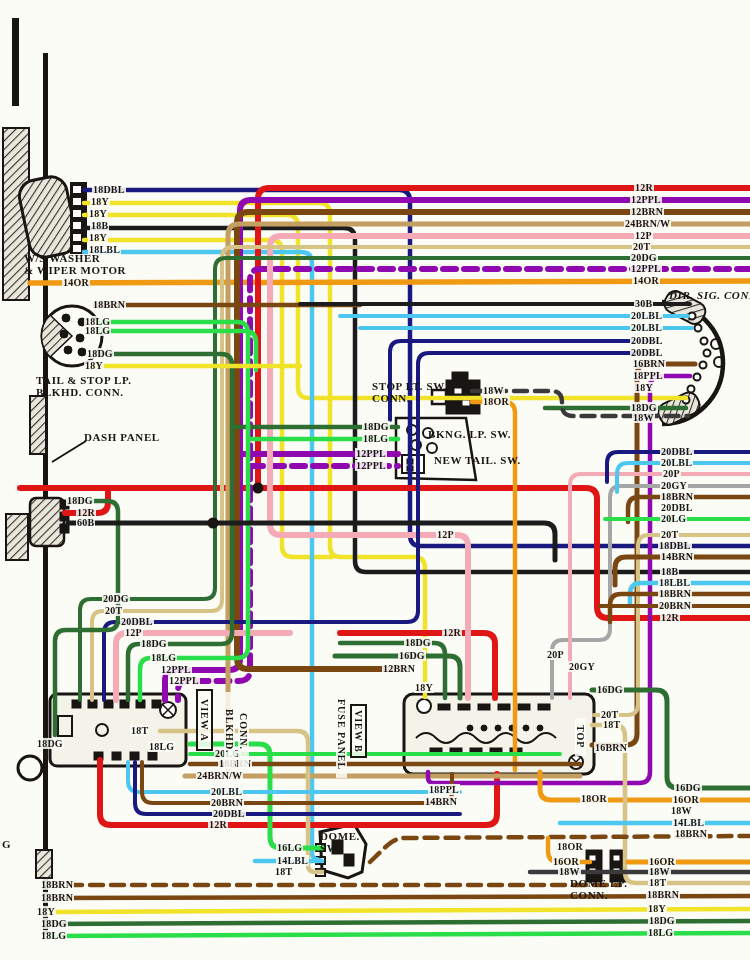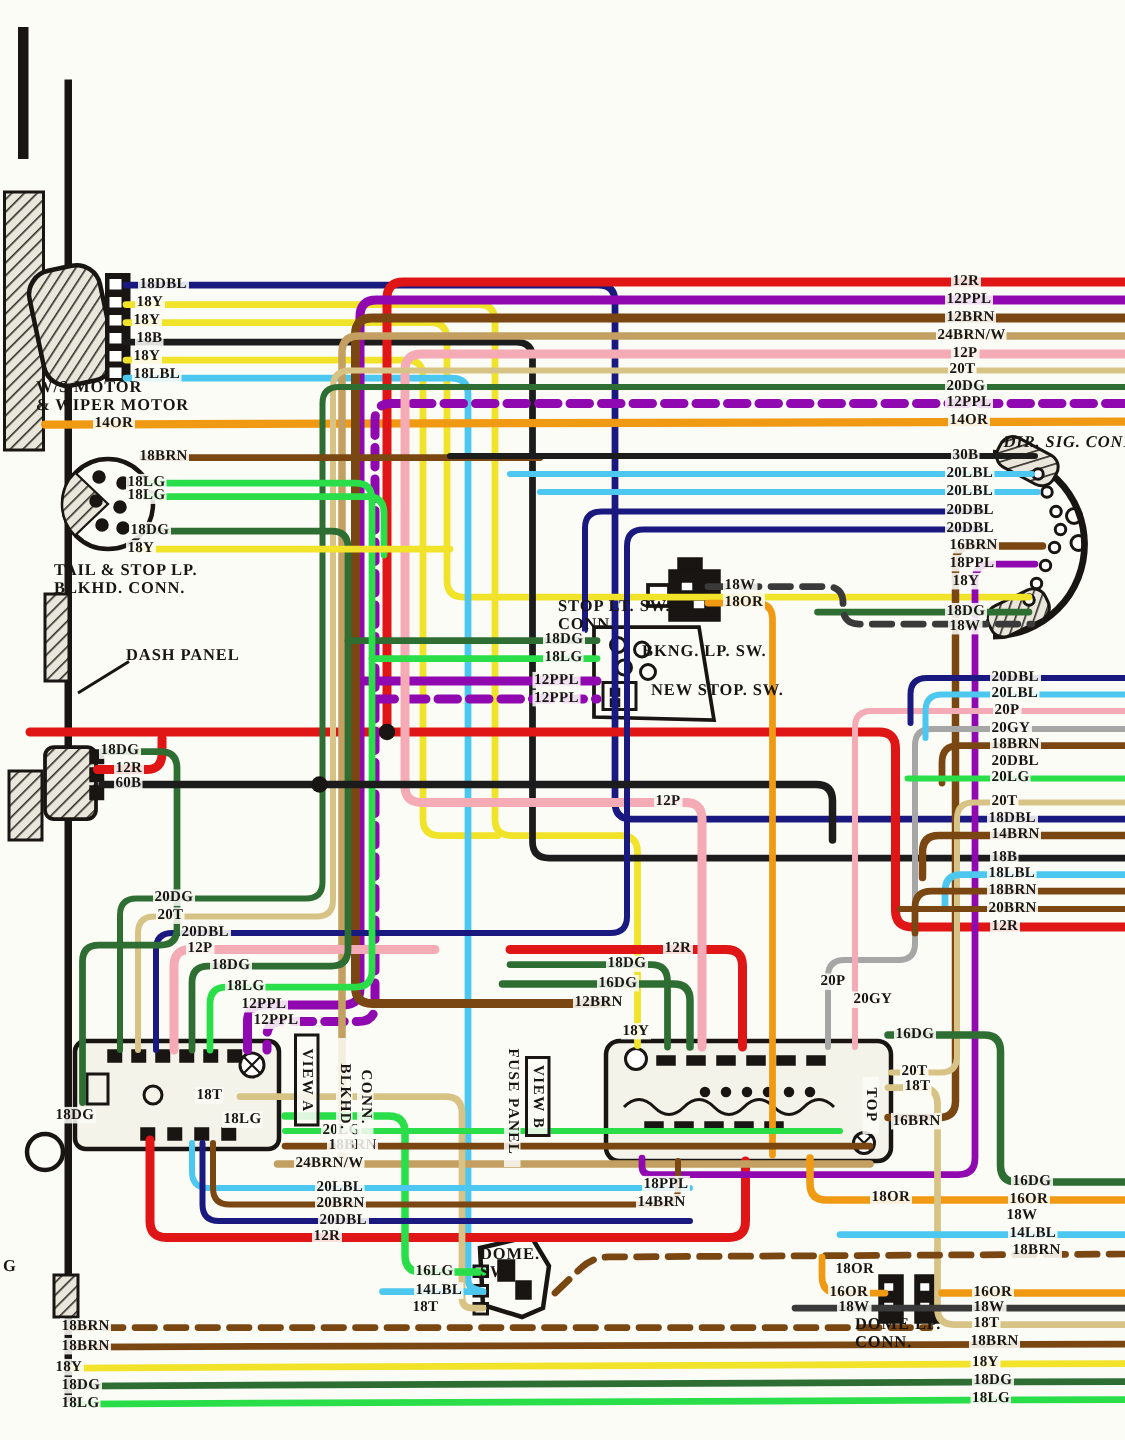--- a/index.html
+++ b/index.html
@@ -355,42 +355,42 @@
       <span class="lbl" style="left: 646px; top: 895px;">18BRN</span>
       <span class="lbl" style="left: 647px; top: 909px;">18Y</span>
       <span class="lbl" style="left: 648px; top: 921px;">18DG</span>
       <span class="lbl" style="left: 647px; top: 933px;">18LG</span>
       <span class="lbl" style="left: 40px; top: 885px;">18BRN</span>
       <span class="lbl" style="left: 40px; top: 898px;">18BRN</span>
       <span class="lbl" style="left: 36px; top: 912px;">18Y</span>
       <span class="lbl" style="left: 40px; top: 924px;">18DG</span>
       <span class="lbl" style="left: 40px; top: 936px;">18LG</span>
       <div class="cap" style="left: 24px; top: 252px;">
-        <div>W/S MOTOR</div>
+        <div>W/S WASHER</div>
         <div>&amp; WIPER MOTOR</div>
       </div>
       <div class="cap" style="left: 36px; top: 374px;">
         <div>TAIL &amp; STOP LP.</div>
         <div>BLKHD. CONN.</div>
       </div>
       <div class="cap" style="left: 84px; top: 431px;">
         <div>DASH PANEL</div>
       </div>
       <div class="cap" style="left: 669px; top: 289px; font-style: italic;">
         <div>DIR. SIG. CONN.</div>
       </div>
-      <div class="cap" style="left: 372px; top: 398px; font-family: Liberation Serif, serif;">
+      <div class="cap" style="left: 372px; top: 380px; font-family: Liberation Serif, serif;">
         <div>STOP LT. SW.</div>
         <div>CONN.</div>
       </div>
       <div class="cap" style="left: 428px; top: 428px;">
         <div>BKNG. LP. SW.</div>
       </div>
       <div class="cap" style="left: 434px; top: 454px;">
-        <div>NEW STOP. SW.</div>
+        <div>NEW TAIL. SW.</div>
       </div>
       <div class="cap" style="left: 320px; top: 830px;">
         <div>DOME.</div>
         <div>SW.</div>
       </div>
       <div class="cap" style="left: 570px; top: 877px;">
         <div>DOME LP.</div>
         <div>CONN.</div>
       </div>
       <div class="cap" style="left: 2px; top: 838px;">

